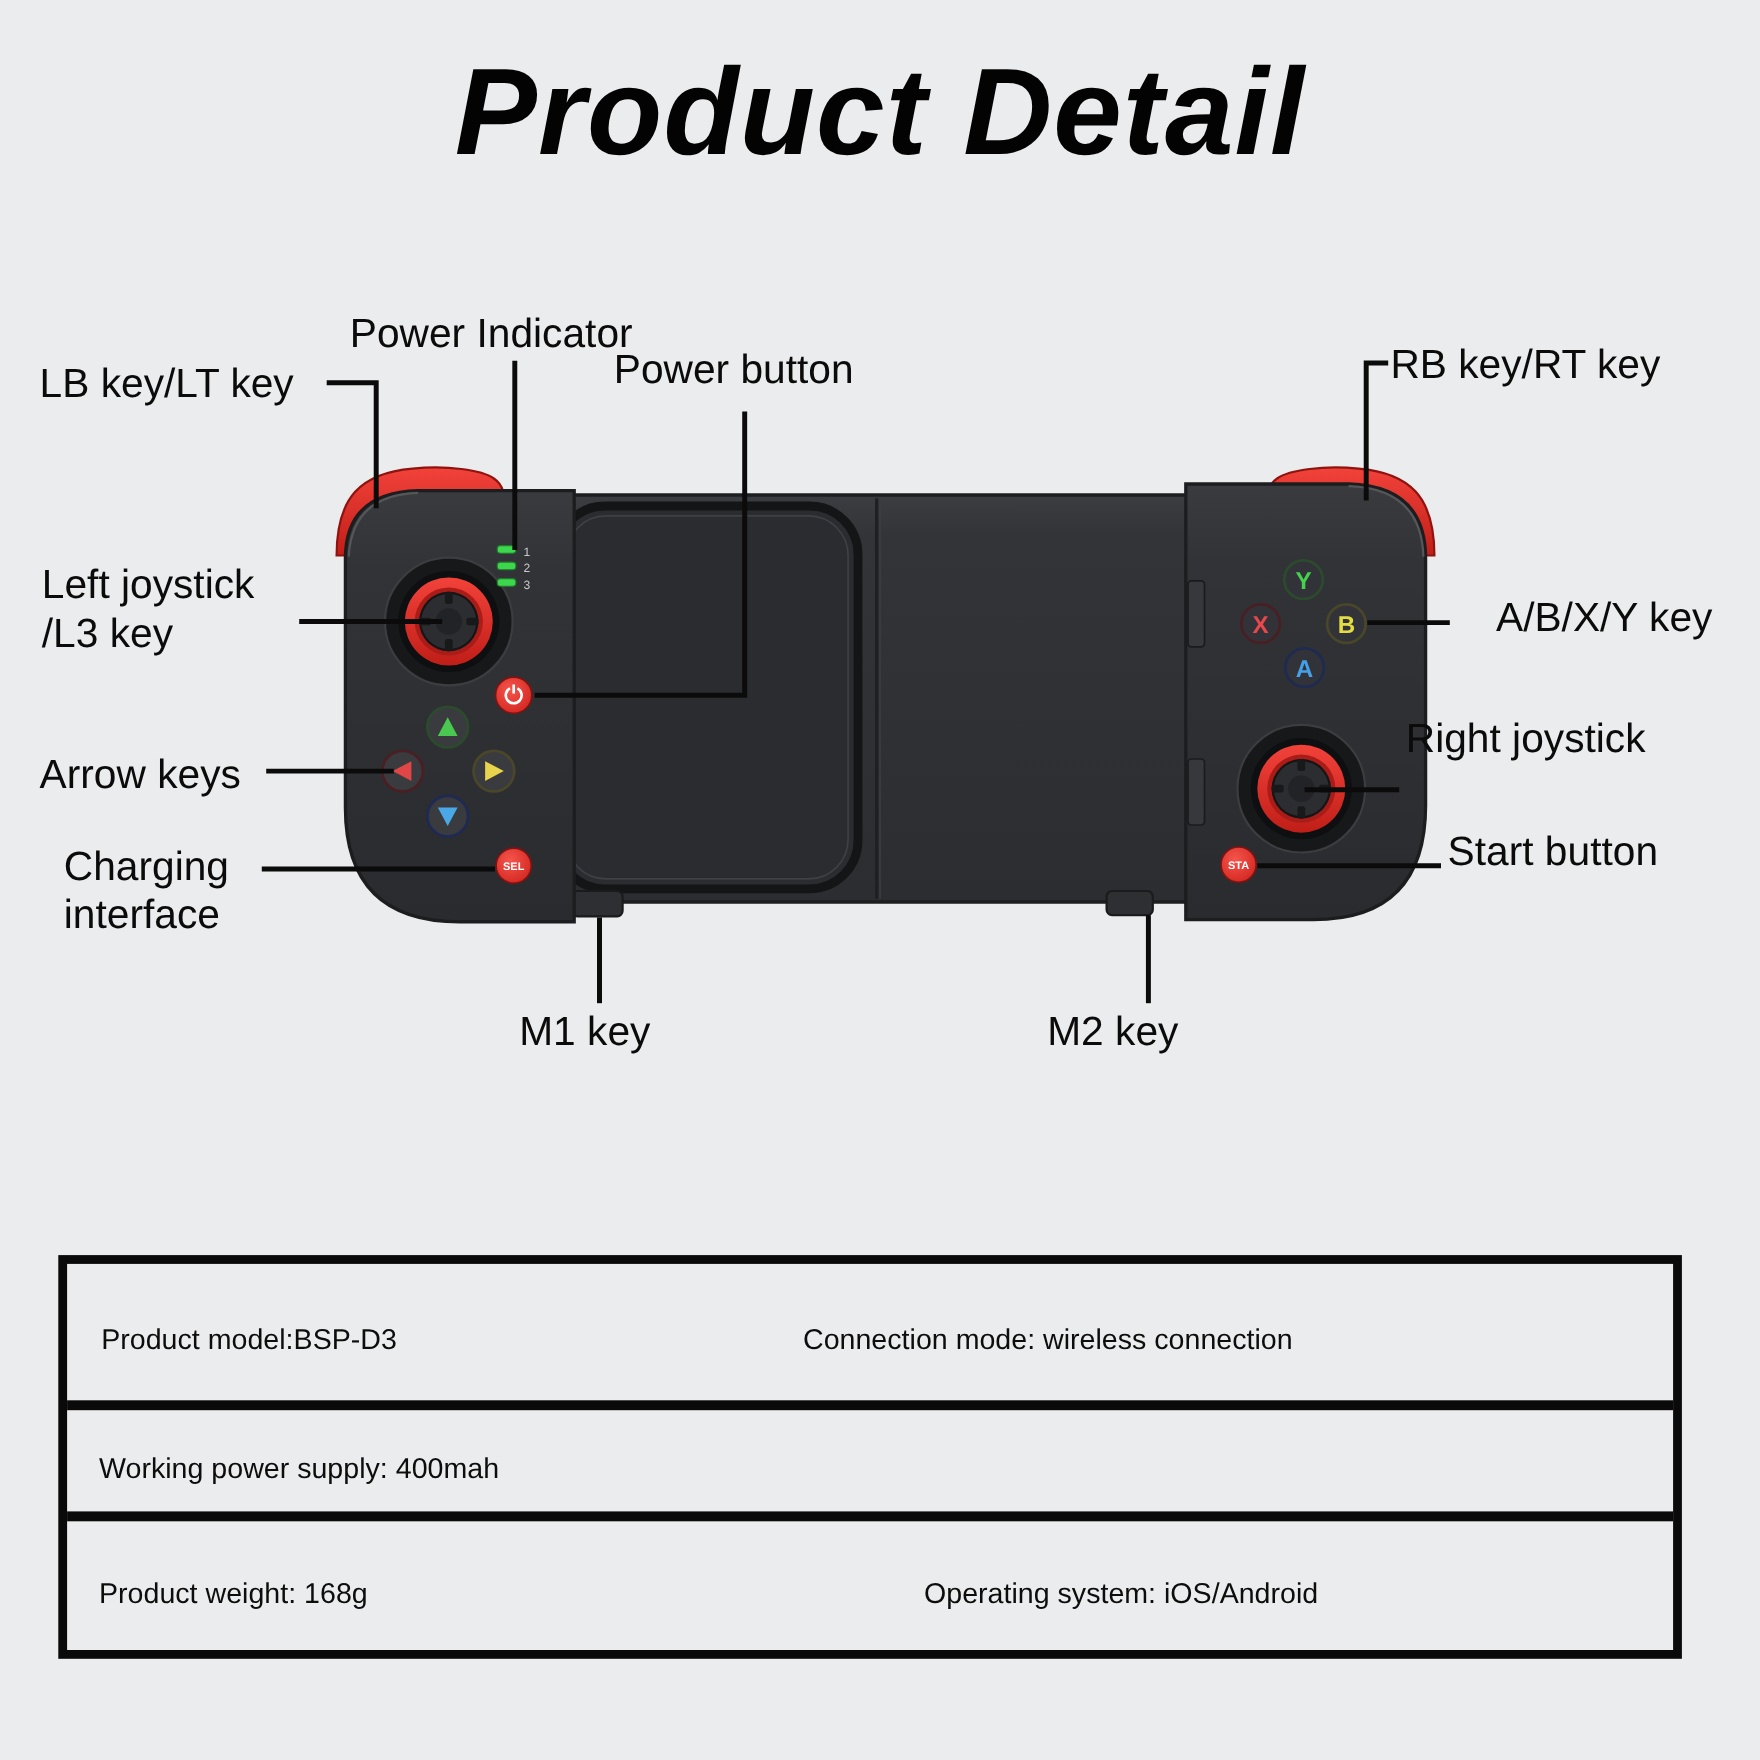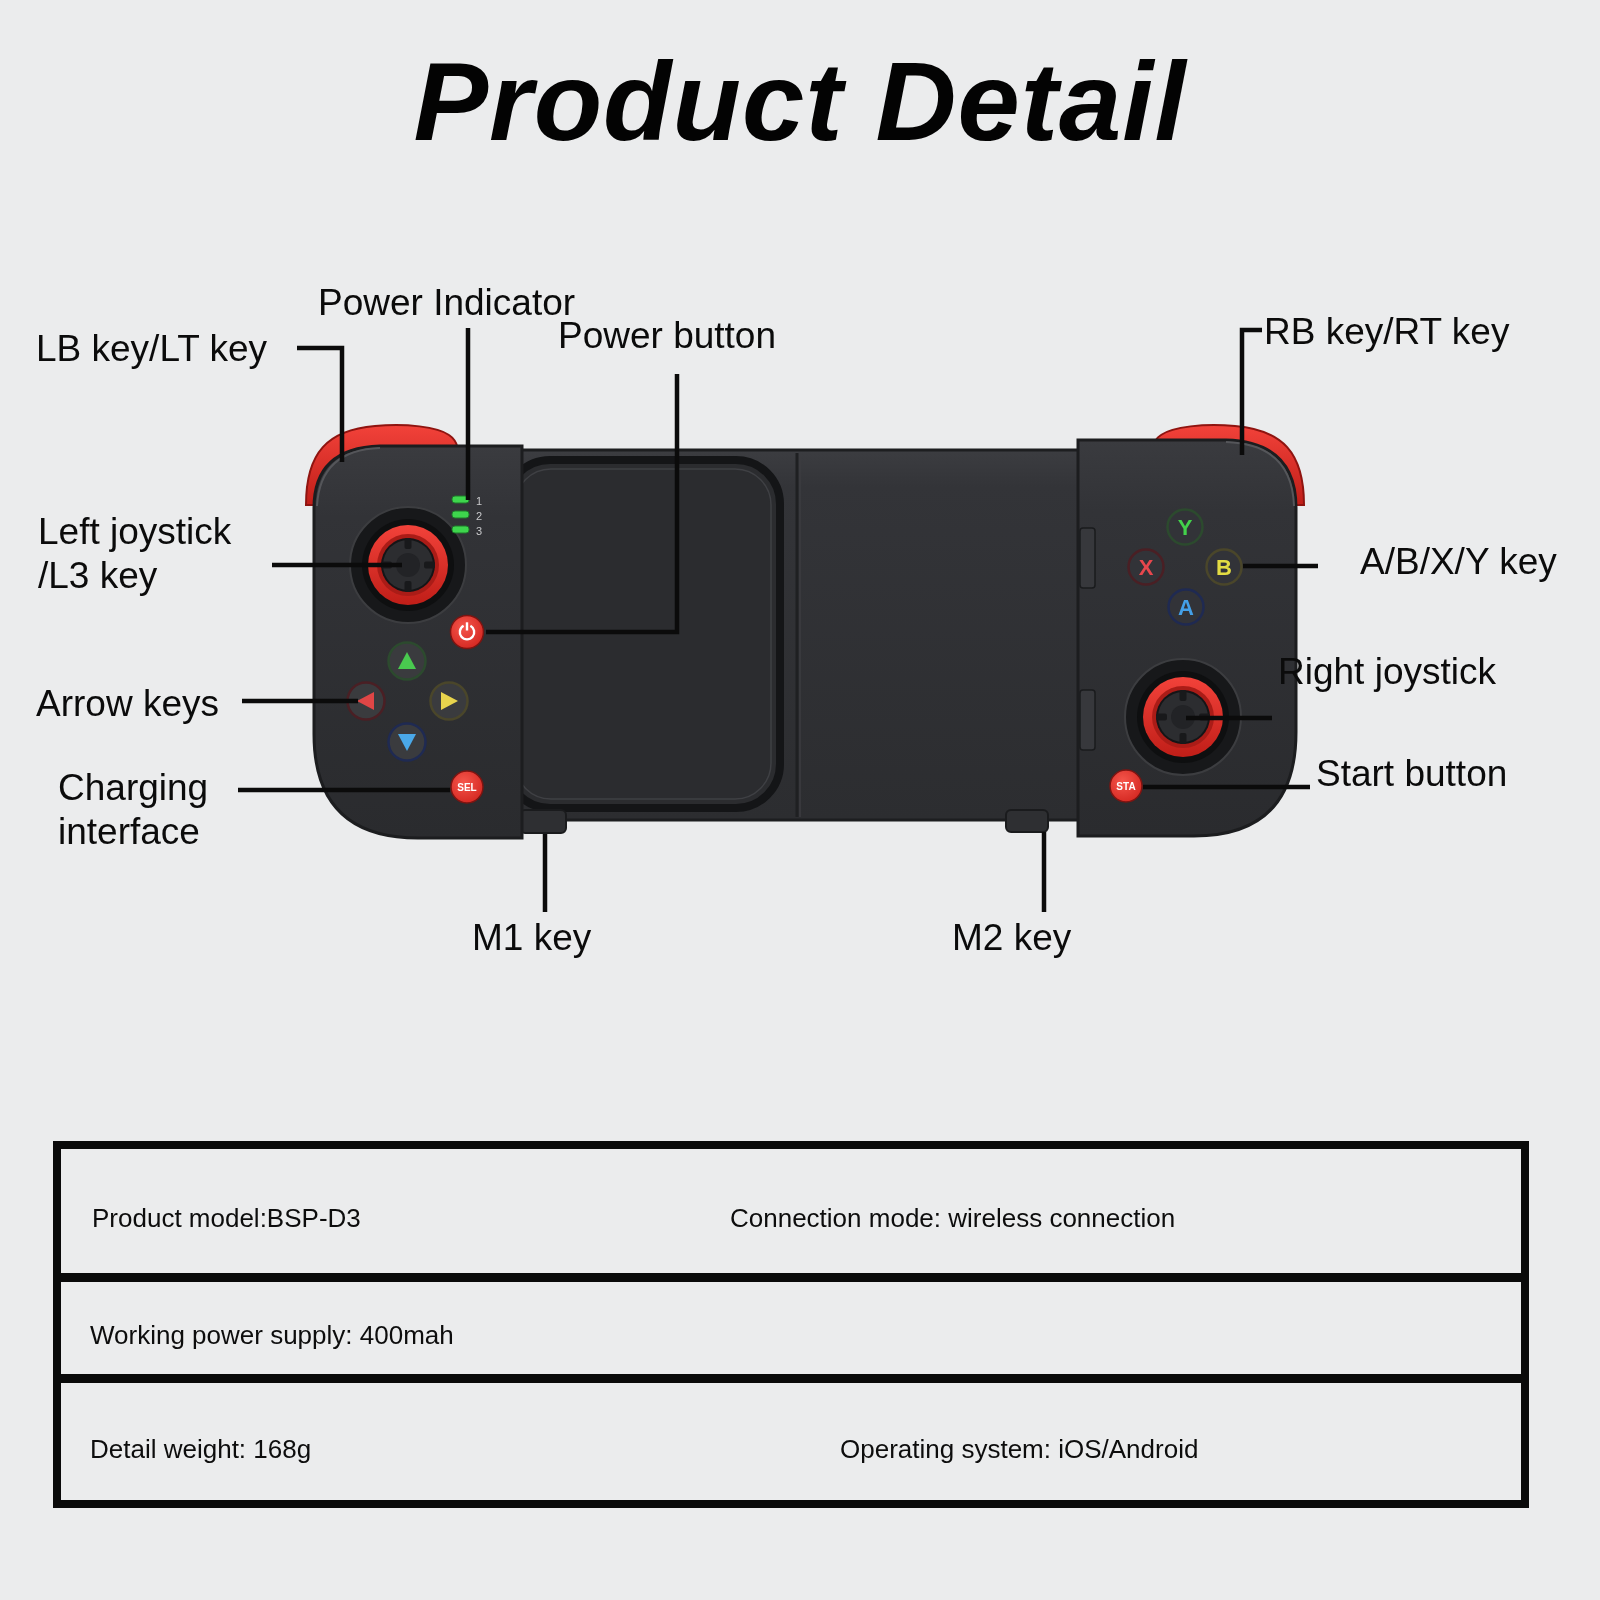--- a/index.html
+++ b/index.html
@@ -206,18 +206,18 @@
     <div class="spec-row r1">
       <span class="spec-cell cell-l">Product model:BSP-D3</span>
       <span class="spec-cell cell-r">Connection mode: wireless connection</span>
     </div>
     <div class="spec-div"></div>
     <div class="spec-row r2">
       <span class="spec-cell cell-l">Working power supply: 400mah</span>
     </div>
     <div class="spec-div"></div>
     <div class="spec-row r3">
-      <span class="spec-cell cell-l">Detail weight: 168g</span>
+      <span class="spec-cell cell-l">Product weight: 168g</span>
       <span class="spec-cell cell-r">Operating system: iOS/Android</span>
     </div>
   </div>
 
 </div>
 
 </body></html>

